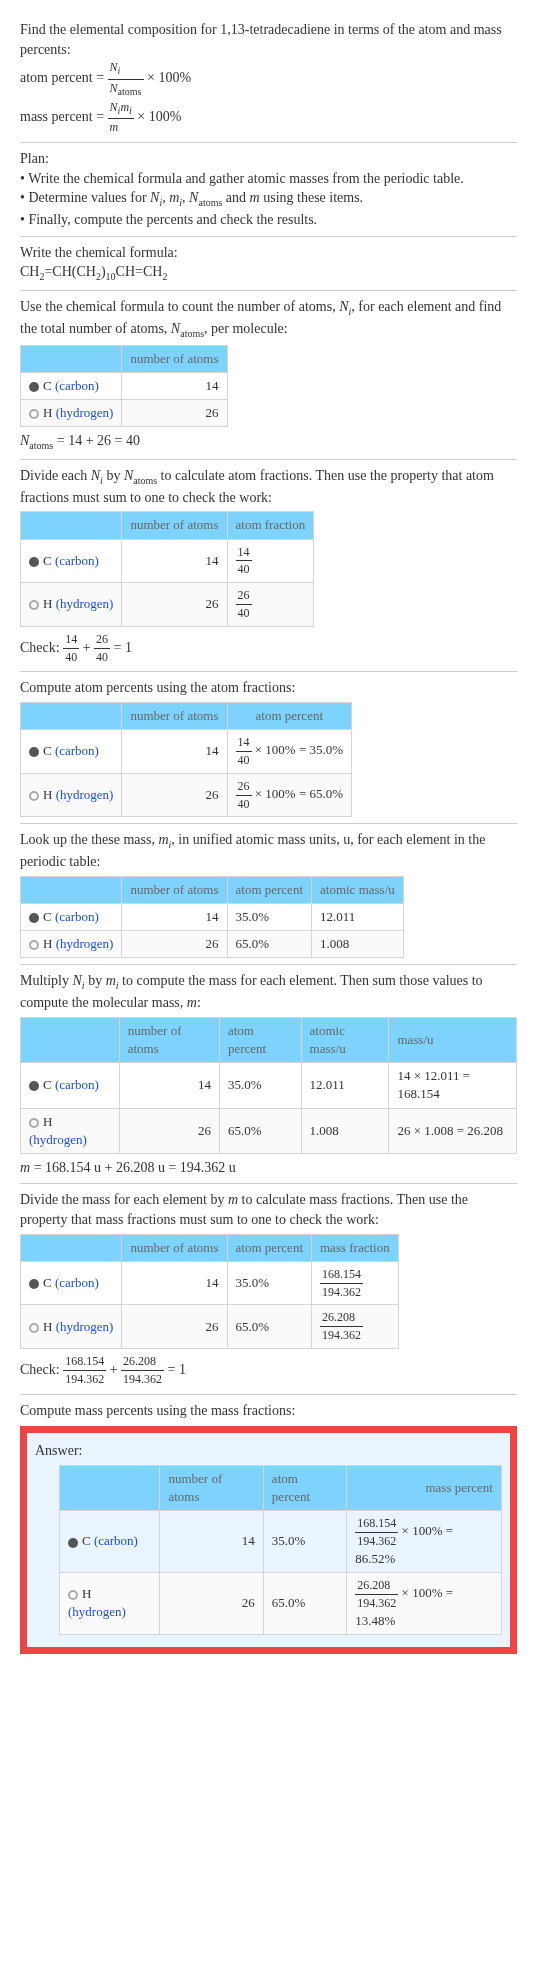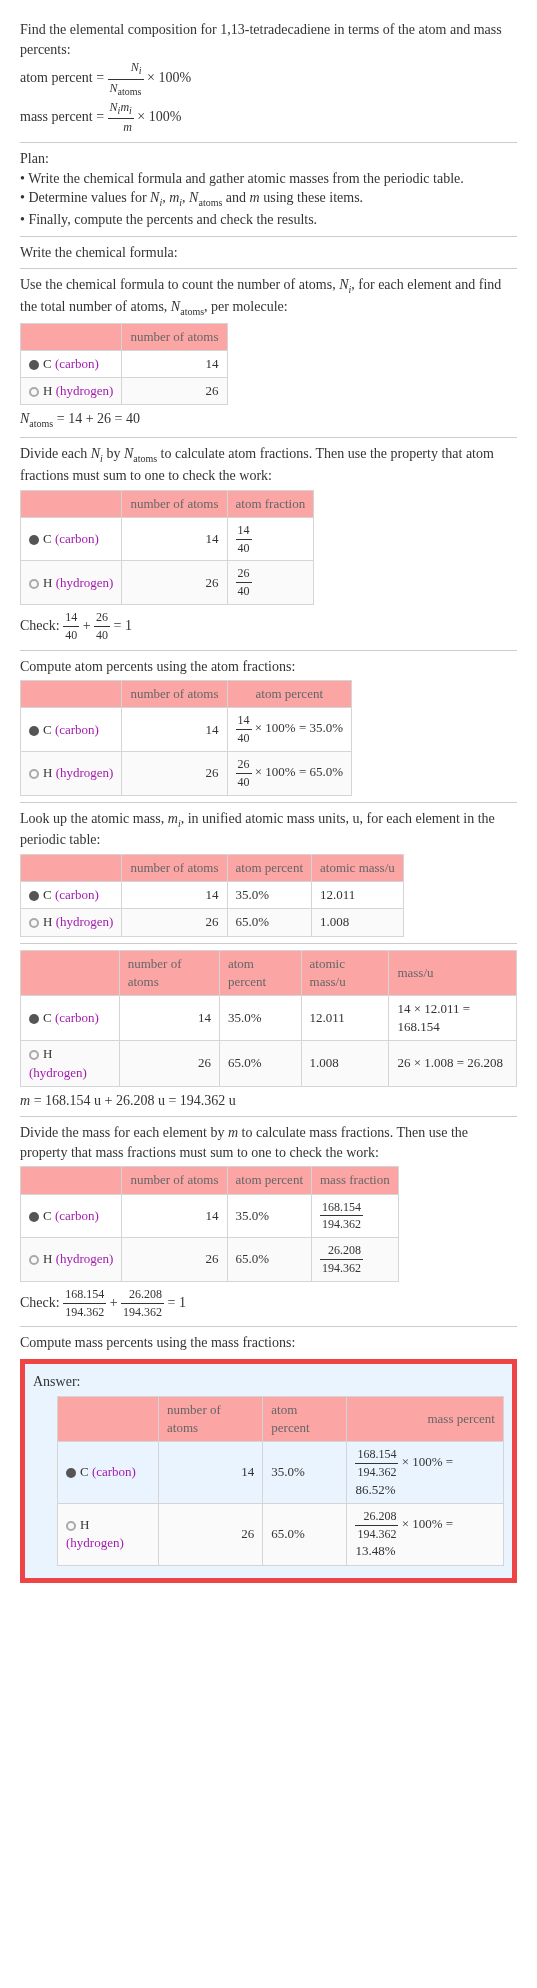--- a/index.html
+++ b/index.html
@@ -1,32 +1,32 @@
 <!DOCTYPE html>
 <html><head>
 <meta charset="utf-8">
 <style>
 *{margin:0;padding:0;box-sizing:border-box}
 body{font-family:Georgia,serif;font-size:14px;color:#333;background:#fff;width:537px;line-height:1.4}
 .content{padding:20px}
 .hr{border-top:1px solid #ccc;margin:6px 0}
 .formula{text-align:left}
-.frac{display:inline-block;text-align:right;vertical-align:middle;font-size:12px}
+.frac{display:inline-block;text-align:left;vertical-align:middle;font-size:12px}
 .frac .num{display:block;border-bottom:1px solid #333;padding:0 2px}
 .frac .den{display:block;padding:0 2px}
 .sub{font-size:10px;vertical-align:sub}
 .ital{font-style:italic}
 table{border-collapse:collapse;margin:4px 0}
 td,th{border:1px solid #d5d5d5;padding:4px 8px;font-size:13px;text-align:left}
-th{background:#fca5a5;font-weight:normal;color:#666}
+th{background:#7dd3fc;font-weight:normal;color:#666}
 td.num{text-align:right}
 .dot{display:inline-block;width:10px;height:10px;border-radius:50%;background:#555;margin-right:4px;vertical-align:middle}
 .circle{display:inline-block;width:10px;height:10px;border-radius:50%;border:2px solid #aaa;margin-right:4px;vertical-align:middle}
-.elabel{color:#a21caf}
-.answer{background:#eaf4ff;border:5px solid #ef4444;padding:8px;margin-top:6px}
+.elabel{color:#1d4ed8}
+.answer{background:#eaf4ff;border:7px solid #ef4444;padding:8px;margin-top:6px}
 .altd{background:#fafafa}
 .mono{font-family:Georgia,serif}
 </style>
 </head>
 <body>
 
 <div class="content">
 
 <div>Find the elemental composition for 1,13-tetradecadiene in terms of the atom and mass percents:</div>
 <div class="formula">
@@ -45,20 +45,23 @@
 <div>Plan:</div>
 <div>• Write the chemical formula and gather atomic masses from the periodic table.</div>
 <div>
  <span>• Determine values for </span><span class="ital">N</span><span class="sub ital">i</span><span>, </span><span class="ital">m</span><span class="sub ital">i</span><span>, </span><span class="ital">N</span><span class="sub">atoms</span><span> and </span><span class="ital">m</span><span> using these items.</span>
 </div>
 <div>• Finally, compute the percents and check the results.</div>
 
 <div class="hr"></div>
 
 <div>Write the chemical formula:</div>
+<div class="mono">
+ <span>CH</span><span class="sub">2</span><span>=CH(CH</span><span class="sub">2</span><span>)</span><span class="sub">10</span><span>CH=CH</span><span class="sub">2</span>
+</div>
 
 <div class="hr"></div>
 
 <div>
  <span>Use the chemical formula to count the number of atoms, </span><span class="ital">N</span><span class="sub ital">i</span><span>, for each element and find the total number of atoms, </span><span class="ital">N</span><span class="sub">atoms</span><span>, per molecule:</span>
 </div>
 <table>
 <tbody>
         <tr>
           <th></th>
@@ -129,21 +132,21 @@
           <td><span class="circle"></span><span>H </span><span class="elabel">(hydrogen)</span></td>
           <td class="num">26</td>
           <td><span class="frac"><span class="num">26</span><span class="den">40</span></span><span> × 100% = 65.0%</span></td>
         </tr>
 </tbody>
     </table>
 
 <div class="hr"></div>
 
 <div>
- <span>Look up the atomic mass, </span><span class="ital">m</span><span class="sub ital">i</span><span>, in unified atomic mass units, u, for each element in the periodic table:</span>
+ <span>Look up the these mass, </span><span class="ital">m</span><span class="sub ital">i</span><span>, in unified atomic mass units, u, for each element in the periodic table:</span>
 </div>
 <table>
 <tbody>
         <tr>
           <th></th>
           <th>number of atoms</th>
           <th>atom percent</th>
           <th>atomic mass/u</th>
         </tr>
 <tr>
@@ -156,20 +159,23 @@
           <td><span class="circle"></span><span>H </span><span class="elabel">(hydrogen)</span></td>
           <td class="num">26</td>
           <td>65.0%</td>
           <td>1.008</td>
         </tr>
 </tbody>
     </table>
 
 <div class="hr"></div>
 
+<div>
+ <span>Multiply </span><span class="ital">N</span><span class="sub ital">i</span><span> by </span><span class="ital">m</span><span class="sub ital">i</span><span> to compute the mass for each element. Then sum those values to compute the molecular mass, </span><span class="ital">m</span><span>:</span>
+</div>
 <table>
 <tbody>
         <tr>
           <th></th>
           <th>number of atoms</th>
           <th>atom percent</th>
           <th>atomic mass/u</th>
           <th style="">mass/u</th>
         </tr>
 <tr>

